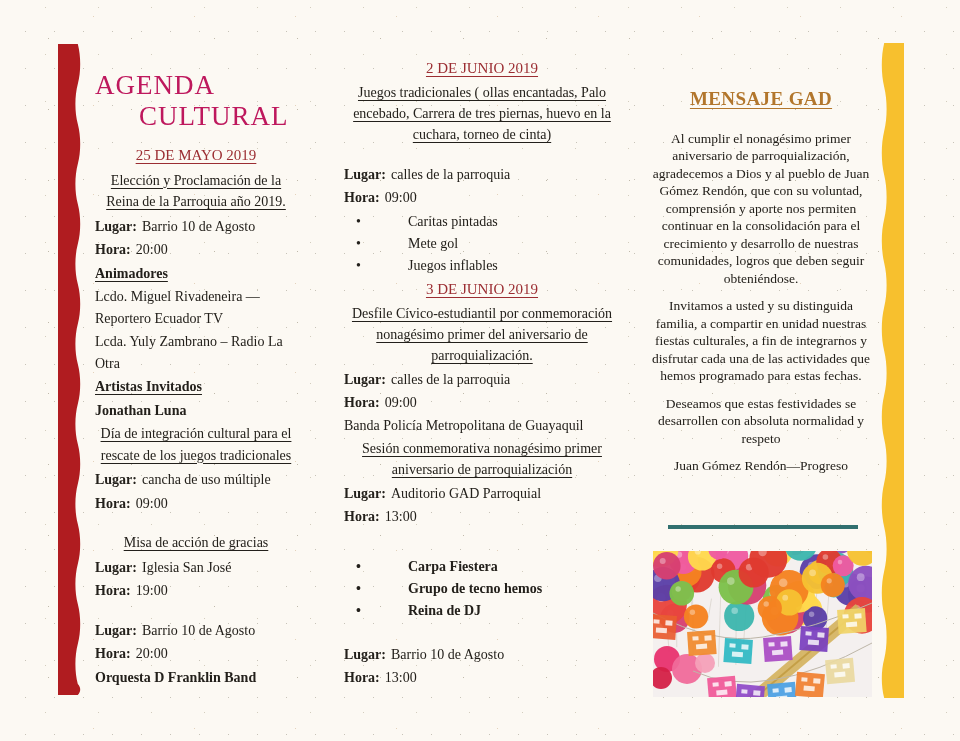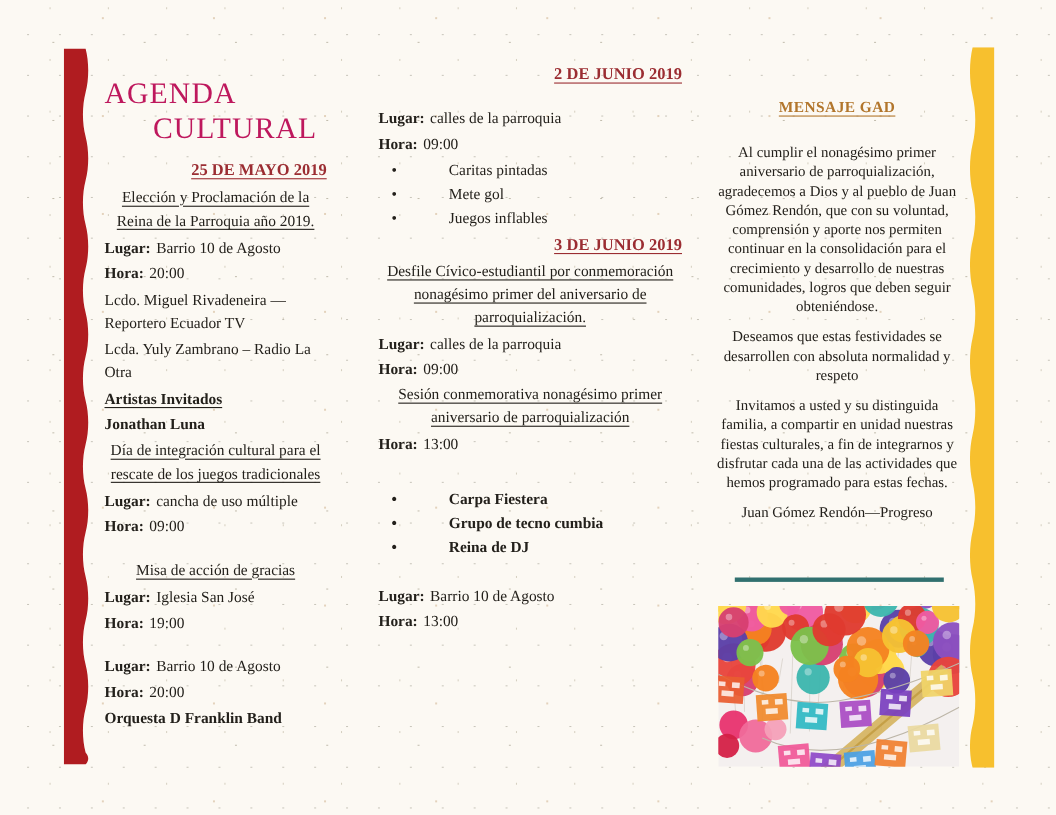--- a/index.html
+++ b/index.html
@@ -27,30 +27,30 @@
   .col{position:absolute;}
   .col-left{left:95px;top:70px;width:202px;font-size:14px;line-height:21.5px;}
   .col-mid{left:344px;top:58px;width:276px;font-size:14px;line-height:21px;}
   .col-right{left:649px;top:90px;width:224px;text-align:center;font-size:13.5px;line-height:17.5px;}
 
   p{margin:0 0 2px;}
   .title{font-size:27px;line-height:31px;letter-spacing:1px;color:#be185d;margin-bottom:13px;}
   .title span{display:block;}
   .title .t2{padding-left:44px;}
   .b{font-weight:bold;}
-  .date{text-align:right;font-weight:bold;font-size:15px;color:var(--date_red,#9b2d32);
+  .date{text-align:center;font-weight:normal;font-size:15px;color:var(--date_red,#9b2d32);
         text-decoration:underline;text-underline-offset:3px;margin-bottom:3px;}
   .evt{text-align:center;text-decoration:underline;text-underline-offset:3px;margin-bottom:3px;}
   .sub{font-weight:bold;text-decoration:underline;text-underline-offset:3px;}
   .detail b{margin-right:5px;}.gap16{height:16px;}.gap20{height:20px;}.gap24{height:24px;}
   .bullets{margin:3px 0 3px 12px;}
   .brow{display:flex;margin-bottom:1px;}
   .brow .dot{width:52px;flex:0 0 52px;}
   .gad{font-weight:bold;color:var(--gold,#b2762c);text-decoration:underline;text-underline-offset:3px;
-       font-size:14px;letter-spacing:.4px;margin:0 0 22px;}
+       font-size:19px;letter-spacing:.4px;margin:0 0 22px;}
   .msg{margin:0 0 10px;}
   .divider{position:absolute;left:668px;top:525px;width:190px;height:4px;background:var(--teal,#31706f);}
   .photo{position:absolute;left:653px;top:551px;width:219px;height:146px;}
   .photo svg{width:100%;height:100%;display:block;}
 </style>
 </head>
 <body>
 
 <div class="page">
 
@@ -64,20 +64,21 @@
   <div class="col col-left">
     <div class="title">
       <span class="t1">AGENDA</span>
       <span class="t2">CULTURAL</span>
     </div>
 
     <p class="date">25 DE MAYO 2019</p>
     <p class="evt">Elección y Proclamación de la Reina de la Parroquia año 2019.</p>
     <p class="detail"><b>Lugar:</b><span>Barrio 10 de Agosto</span></p>
     <p class="detail"><b>Hora:</b><span>20:00</span></p>
+    <p class="sub">Animadores</p>
     <p>Lcdo. Miguel Rivadeneira — Reportero Ecuador TV</p>
     <p>Lcda. Yuly Zambrano – Radio La Otra</p>
     <p class="sub">Artistas Invitados</p>
     <p class="b">Jonathan Luna</p>
 
     <p class="evt">Día de integración cultural para el rescate de los juegos tradicionales</p>
     <p class="detail"><b>Lugar:</b><span>cancha de uso múltiple</span></p>
     <p class="detail"><b>Hora:</b><span>09:00</span></p>
 
     <div class="gap16"></div>
@@ -87,20 +88,21 @@
 
     <div class="gap16"></div>
     <p class="detail"><b>Lugar:</b><span>Barrio 10 de Agosto</span></p>
     <p class="detail"><b>Hora:</b><span>20:00</span></p>
     <p class="b">Orquesta D Franklin Band</p>
 
   </div>
 
   <div class="col col-mid">
     <p class="date">2 DE JUNIO 2019</p>
+    <p class="evt">Juegos tradicionales ( ollas encantadas, Palo encebado, Carrera de tres piernas, huevo en la cuchara, torneo de cinta)</p>
     <div class="gap16"></div>
     <p class="detail"><b>Lugar:</b><span>calles de la parroquia</span></p>
     <p class="detail"><b>Hora:</b><span>09:00</span></p>
     <div class="bullets">
       <div class="brow">
           <span class="dot">•</span>
           <span>Caritas pintadas</span>
         </div>
       <div class="brow">
           <span class="dot">•</span>
@@ -109,48 +111,50 @@
       <div class="brow">
           <span class="dot">•</span>
           <span>Juegos inflables</span>
         </div>
     </div>
 
     <p class="date">3 DE JUNIO 2019</p>
     <p class="evt">Desfile Cívico-estudiantil por conmemoración nonagésimo primer del aniversario de parroquialización.</p>
     <p class="detail"><b>Lugar:</b><span>calles de la parroquia</span></p>
     <p class="detail"><b>Hora:</b><span>09:00</span></p>
+    <p>Banda Policía Metropolitana de Guayaquil</p>
     <p class="evt">Sesión conmemorativa nonagésimo primer aniversario de parroquialización</p>
+    <p class="detail"><b>Lugar:</b><span>Auditorio GAD Parroquial</span></p>
     <p class="detail"><b>Hora:</b><span>13:00</span></p>
 
     <div class="gap24"></div>
     <div class="bullets b">
       <div class="brow">
           <span class="dot">•</span>
           <span>Carpa Fiestera</span>
         </div>
       <div class="brow">
           <span class="dot">•</span>
-          <span>Grupo de tecno cumbia</span>
+          <span>Grupo de tecno hemos</span>
         </div>
       <div class="brow">
           <span class="dot">•</span>
           <span>Reina de DJ</span>
         </div>
     </div>
     <div class="gap20"></div>
     <p class="detail"><b>Lugar:</b><span>Barrio 10 de Agosto</span></p>
     <p class="detail"><b>Hora:</b><span>13:00</span></p>
   </div>
 
   <div class="col col-right">
     <p class="gad">MENSAJE GAD</p>
     <p class="msg">Al cumplir el nonagésimo primer aniversario de parroquialización, agradecemos a Dios y al pueblo de Juan Gómez Rendón, que con su voluntad, comprensión y aporte nos permiten continuar en la consolidación para el crecimiento y desarrollo de nuestras comunidades, logros que deben seguir obteniéndose.</p>
+    <p class="msg">Invitamos a usted y su distinguida familia, a compartir en unidad nuestras fiestas culturales, a fin de integrarnos y disfrutar cada una de las actividades que hemos programado para estas fechas.</p>
     <p class="msg">Deseamos que estas festividades se desarrollen con absoluta normalidad y respeto</p>
-    <p class="msg">Invitamos a usted y su distinguida familia, a compartir en unidad nuestras fiestas culturales, a fin de integrarnos y disfrutar cada una de las actividades que hemos programado para estas fechas.</p>
     <p class="msg">Juan Gómez Rendón—Progreso</p>
   </div>
 
   <div class="divider"></div>
 
   <div class="photo">
     <svg id="photo-svg" viewBox="0 0 219 146">
         <rect width="219" height="146" fill="#f4f0ef"></rect>
         <line x1="10.4" y1="31.2" x2="16.1" y2="100.4" stroke="#cfc8bf" stroke-width="0.7" opacity="0.8"></line>
         <line x1="114.4" y1="38.1" x2="114.0" y2="75.2" stroke="#cfc8bf" stroke-width="0.7" opacity="0.8"></line>

